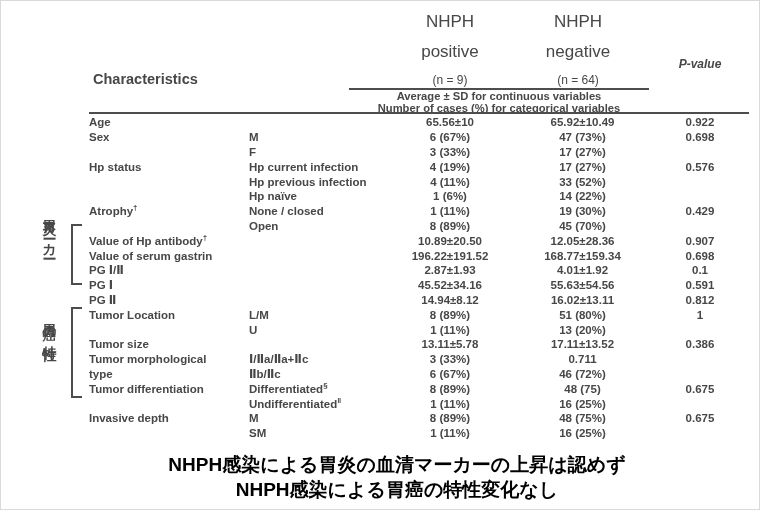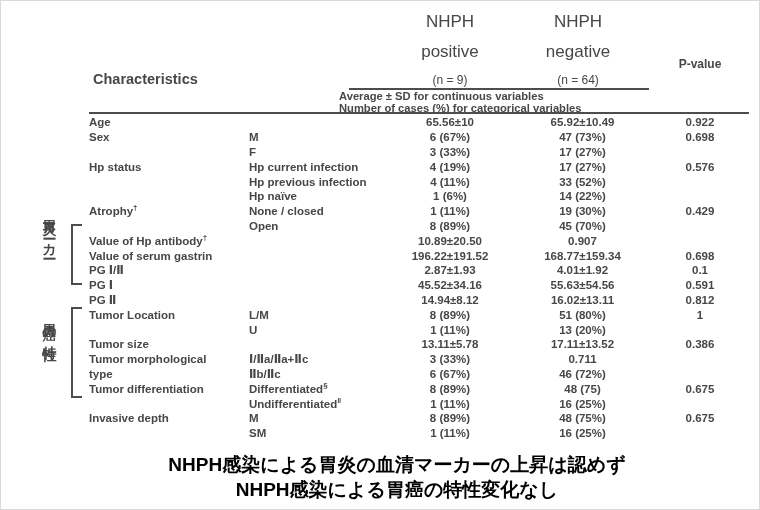--- a/index.html
+++ b/index.html
@@ -18,23 +18,23 @@
     overflow:hidden;
   }
   .abs{position:absolute;}
   
   .characteristics{left:92px;top:38px;font-size:14.5px;font-weight:bold;white-space:nowrap;margin-top:32px;}
   .group{width:128px;text-align:center;font-weight:normal;}
   .group .g-line{font-size:17px;line-height:30px;}
   .group .g-n{font-size:12px;line-height:14px;margin-top:6px;}
   .grp-pos{left:385px;top:6px;}
   .grp-neg{left:513px;top:6px;}
-  .pvalue-head{left:650px;top:56px;width:98px;text-align:center;font-size:12px;font-weight:bold;}
+  .pvalue-head{left:650px;top:56px;width:98px;text-align:center;font-size:12px;font-weight:bold;font-style:italic;}
   .n-underline{left:348px;top:87px;width:300px;height:2px;background:var(--rule);}
-  .head-note{left:338px;top:90px;width:320px;text-align:left;font-size:11.2px;font-weight:bold;line-height:11.5px;white-space:nowrap;}
+  .head-note{left:338px;top:90px;width:320px;text-align:center;font-size:11.2px;font-weight:bold;line-height:11.5px;white-space:nowrap;}
   .main-rule{left:88px;top:111px;width:660px;height:2px;background:var(--rule);}
   
   .rows{left:88px;top:114px;width:660px;}
   .trow{
     display:grid;
     grid-template-columns:160px 137px 128px 137px 98px;
     height:14.8px;
     align-items:center;
   }
   .tcell{font-size:11.5px;font-weight:bold;line-height:12px;white-space:nowrap;}
@@ -153,20 +153,21 @@
         <div class="tcell c-label"><span></span><sup></sup></div>
         <div class="tcell c-sub"><span>Open</span><sup></sup></div>
         <div class="tcell c-val"><span>8 (89%)</span></div>
         <div class="tcell c-val"><span>45 (70%)</span></div>
         <div class="tcell c-p"><span></span></div>
       </div>
       <div class="trow">
         <div class="tcell c-label"><span>Value of Hp antibody</span><sup>†</sup></div>
         <div class="tcell c-sub"><span></span><sup></sup></div>
         <div class="tcell c-val"><span>10.89±20.50</span></div>
+        <div class="tcell c-val"><span>12.05±28.36</span></div>
         <div class="tcell c-p"><span>0.907</span></div>
       </div>
       <div class="trow">
         <div class="tcell c-label"><span>Value of serum gastrin</span><sup></sup></div>
         <div class="tcell c-sub"><span></span><sup></sup></div>
         <div class="tcell c-val"><span>196.22±191.52</span></div>
         <div class="tcell c-val"><span>168.77±159.34</span></div>
         <div class="tcell c-p"><span>0.698</span></div>
       </div>
       <div class="trow">

